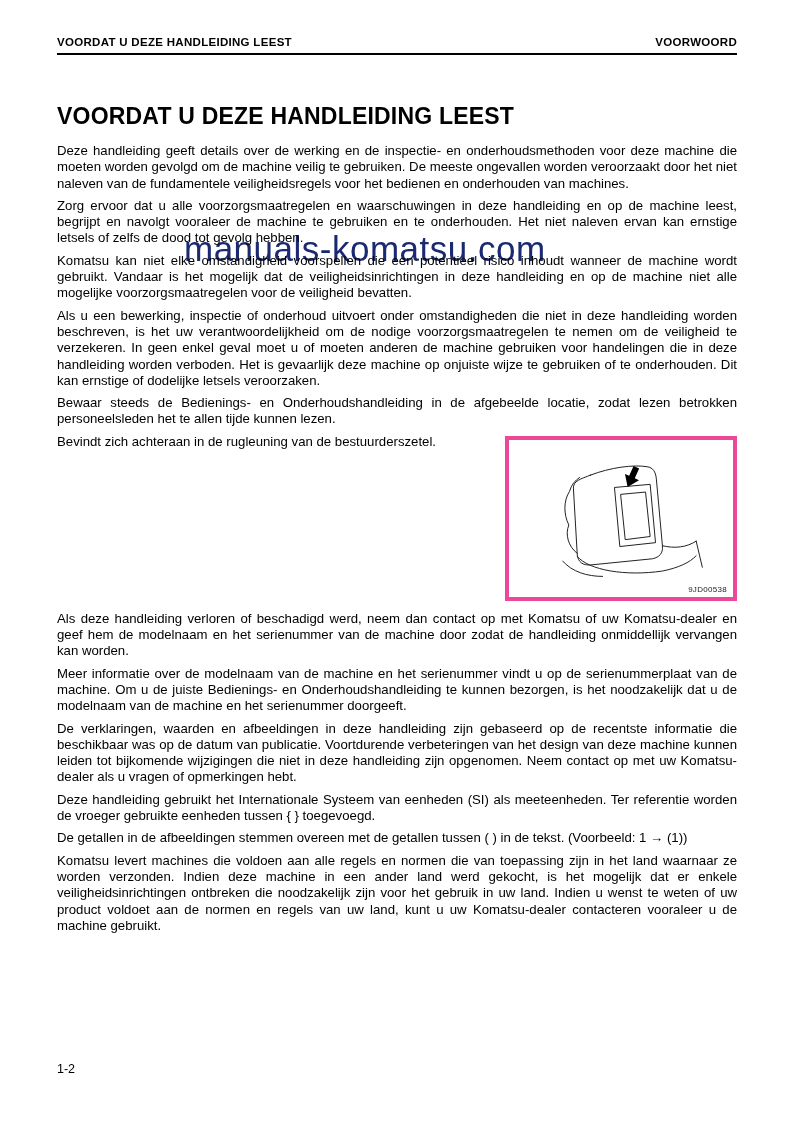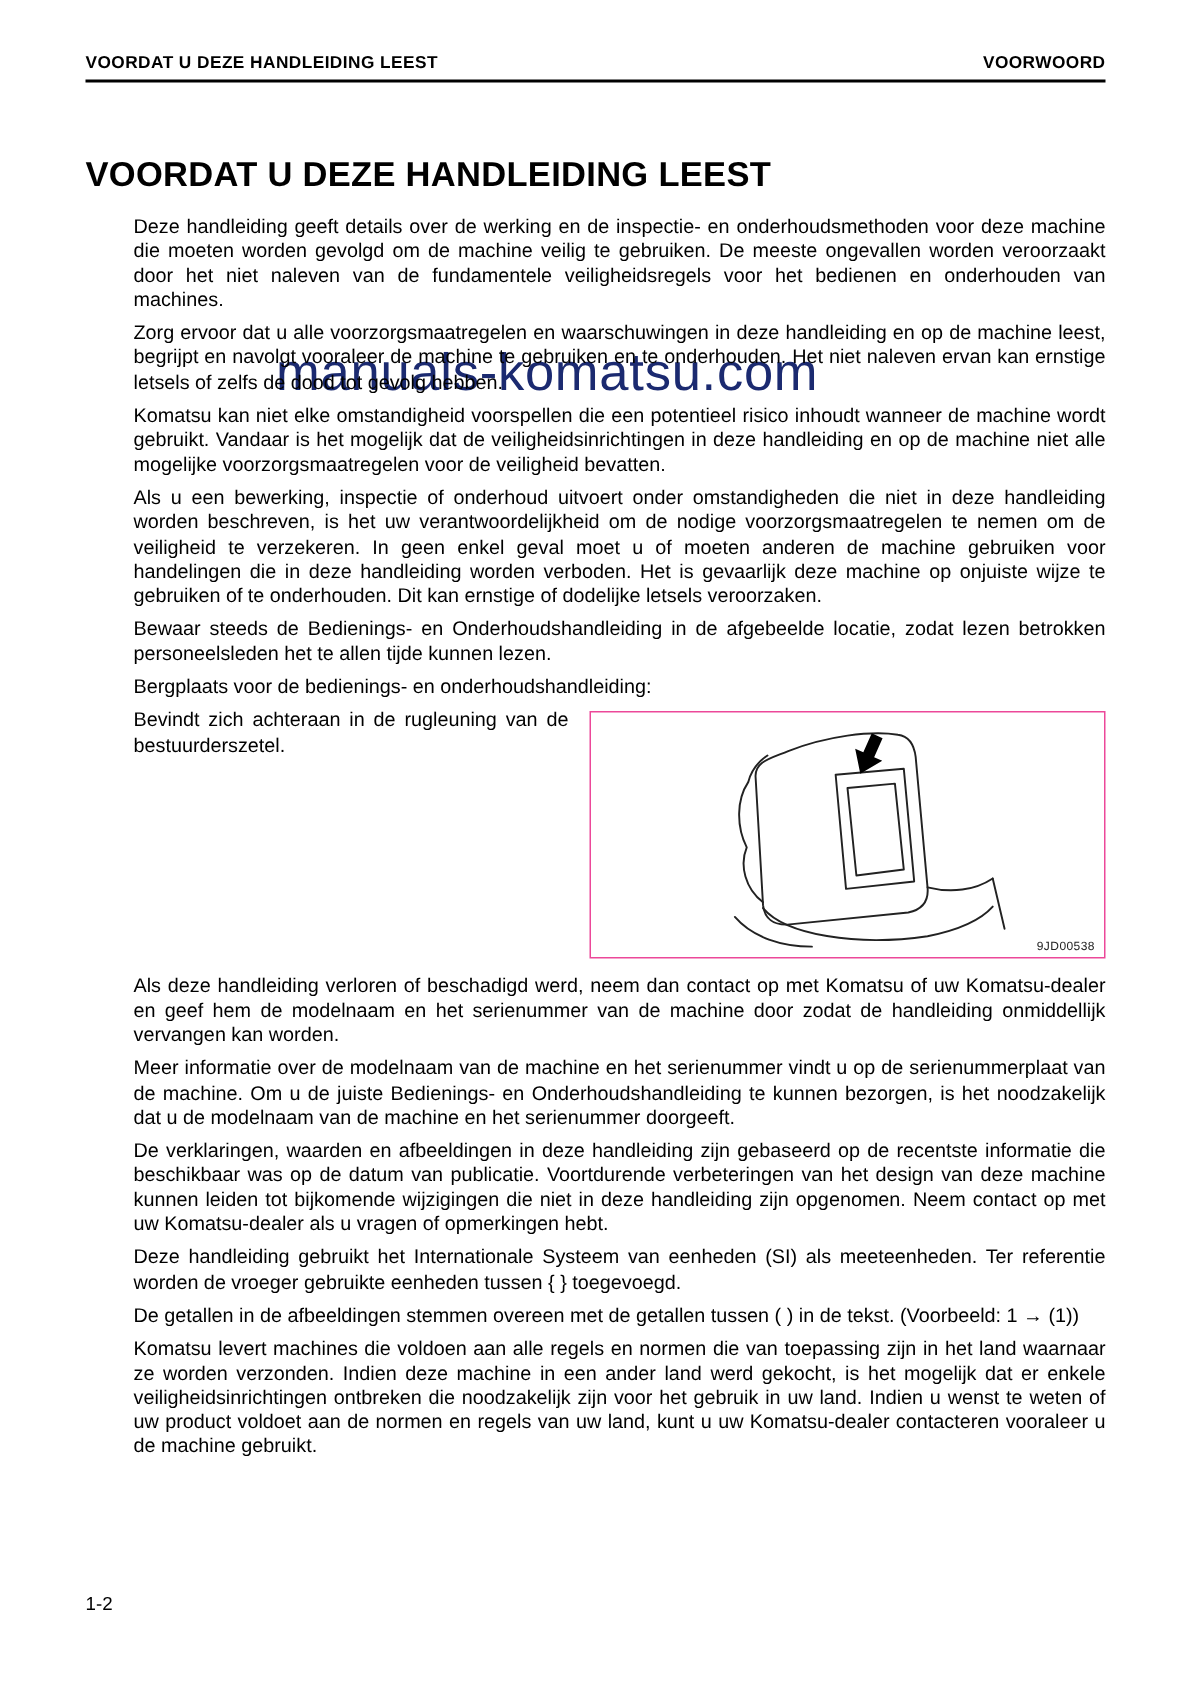--- a/index.html
+++ b/index.html
@@ -49,28 +49,27 @@
     letter-spacing: 0.2px;
     margin-bottom: 13px;
   }
 
   .content p {
     font-size: 13.2px;
     line-height: 16.3px;
     text-align: justify;
     margin-bottom: 6px;
     hyphens: auto;
-    margin-left: 32px;
   }
 
   figure.seat-figure {
     float: right;
-    width: 344px;
+    width: 232px;
     height: 165px;
-    border: 1px solid #ec4899;
+    border: 4px solid #ec4899;
     position: relative;
     margin: 2px 0 10px 14px;
     background: #fff;
   }
 
   .fig-code {
     position: absolute;
     right: 6px;
     bottom: 3px;
     font-size: 8px;
@@ -115,21 +114,20 @@
   <div class="header-rule"></div>
 
   <main class="content">
     <h1 class="doc-title">VOORDAT U DEZE HANDLEIDING LEEST</h1>
 
     <p>Deze handleiding geeft details over de werking en de inspectie- en onderhoudsmethoden voor deze machine die moeten worden gevolgd om de machine veilig te gebruiken. De meeste ongevallen worden veroorzaakt door het niet naleven van de fundamentele veiligheidsregels voor het bedienen en onderhouden van machines.</p>
     <p>Zorg ervoor dat u alle voorzorgsmaatregelen en waarschuwingen in deze handleiding en op de machine leest, begrijpt en navolgt vooraleer de machine te gebruiken en te onderhouden. Het niet naleven ervan kan ernstige letsels of zelfs de dood tot gevolg hebben.</p>
     <p>Komatsu kan niet elke omstandigheid voorspellen die een potentieel risico inhoudt wanneer de machine wordt gebruikt. Vandaar is het mogelijk dat de veiligheidsinrichtingen in deze handleiding en op de machine niet alle mogelijke voorzorgsmaatregelen voor de veiligheid bevatten.</p>
     <p>Als u een bewerking, inspectie of onderhoud uitvoert onder omstandigheden die niet in deze handleiding worden beschreven, is het uw verantwoordelijkheid om de nodige voorzorgsmaatregelen te nemen om de veiligheid te verzekeren. In geen enkel geval moet u of moeten anderen de machine gebruiken voor handelingen die in deze handleiding worden verboden. Het is gevaarlijk deze machine op onjuiste wijze te gebruiken of te onderhouden. Dit kan ernstige of dodelijke letsels veroorzaken.</p>
     <p>Bewaar steeds de Bedienings- en Onderhoudshandleiding in de afgebeelde locatie, zodat lezen betrokken personeelsleden het te allen tijde kunnen lezen.</p>
-    <p>Bergplaats voor de bedienings- en onderhoudshandleiding:</p>
 
     <figure class="seat-figure">
       <svg class="seat-art" viewBox="0 0 292 165" fill="none" stroke="#222" stroke-width="1.3" stroke-linecap="round" stroke-linejoin="round">
 
         <path d="M106,26 C132,16 162,12 180,15 C188,16 191,22 192,30 L200,118 C201,128 196,133 187,135 L107,143 C96,144 90,139 89,130 L84,44 C83,33 94,31 106,26 Z"></path>
 
         <path d="M89,128 C77,119 73,103 78,91 C71,77 71,59 79,47 C81,39 86,33 92,29"></path>
 
         <polygon points="138,42 184,38 191,114 145,119"></polygon>
 

